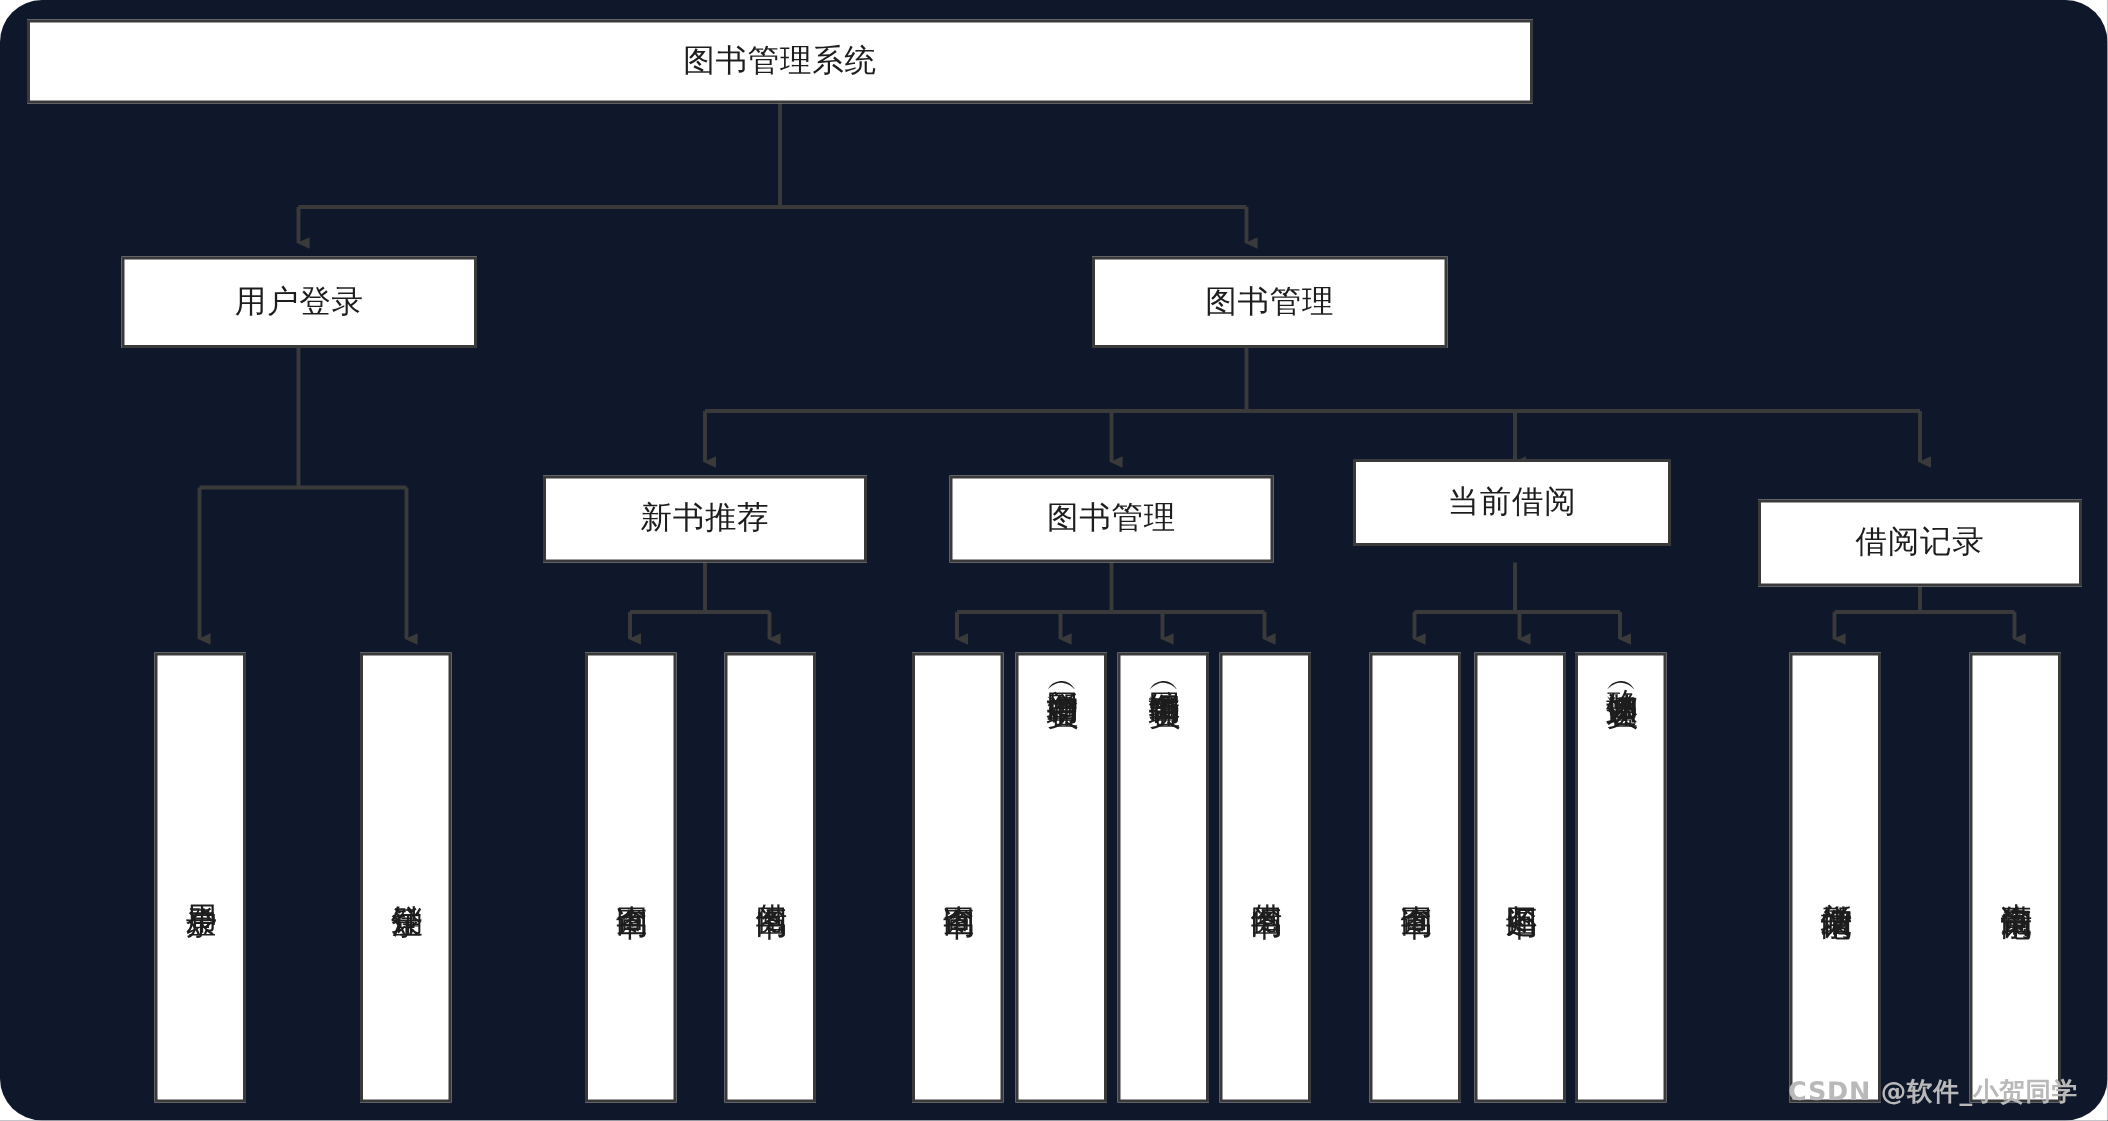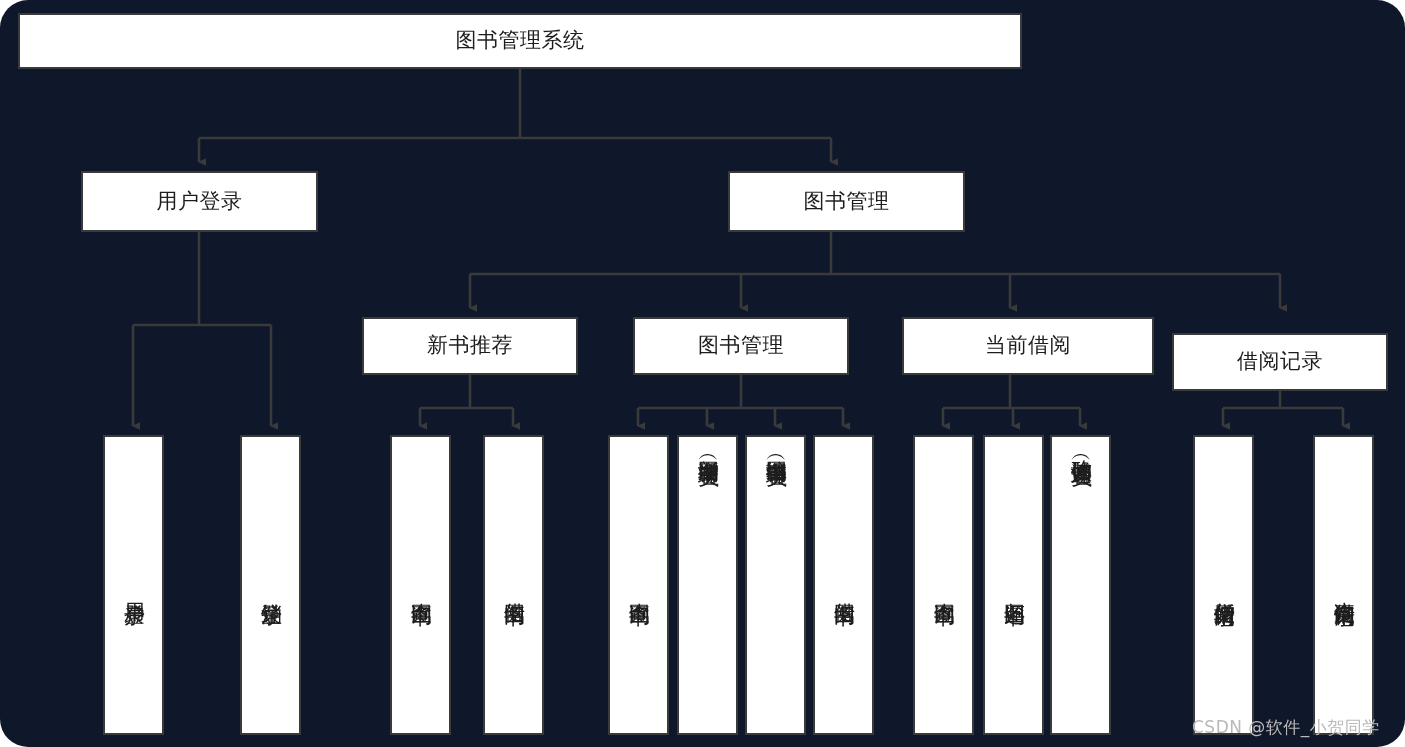--- a/index.html
+++ b/index.html
@@ -56,20 +56,21 @@
   }
   .node-box.vertical.v-center {
     align-items: center;
   }
   .watermark {
     position: absolute;
     font-size: 17px;
     color: #b9b9b9;
     white-space: nowrap;
     letter-spacing: 0.5px;
+    font-weight: bold;
   }
 </style>
 </head>
 <body>
 
 <div id="canvas">
 
   <svg id="diagram-svg" viewBox="0 0 1405 747" xmlns="http://www.w3.org/2000/svg">
     <defs>
       <marker id="arrowhead" markerWidth="9" markerHeight="9" refX="4.2" refY="7.4" orient="auto" markerUnits="userSpaceOnUse">
@@ -131,21 +132,21 @@
   <div class="node-box horizontal" style="left:728px; top:171px; width:237px; height:61px;">
     <span class="node-label">图书管理</span>
   </div>
 
   <div class="node-box horizontal" style="left:362px; top:317px; width:216px; height:58px;">
     <span class="node-label">新书推荐</span>
   </div>
   <div class="node-box horizontal" style="left:633px; top:317px; width:216px; height:58px;">
     <span class="node-label">图书管理</span>
   </div>
-  <div class="node-box horizontal" style="left:902px; top:317px; width:252px; height:58px;">
+  <div class="node-box horizontal" style="left:902px; top:306px; width:212px; height:58px;">
     <span class="node-label">当前借阅</span>
   </div>
   <div class="node-box horizontal" style="left:1172px; top:317px; width:216px; height:58px;margin-top:16px;">
     <span class="node-label">借阅记录</span>
   </div>
 
   <div class="node-box vertical v-center" style="left:103px; top:435px; width:61px; height:300px;">
     <span class="node-label">用户登录</span>
   </div>
   <div class="node-box vertical v-center" style="left:240px; top:435px; width:61px; height:300px;">

